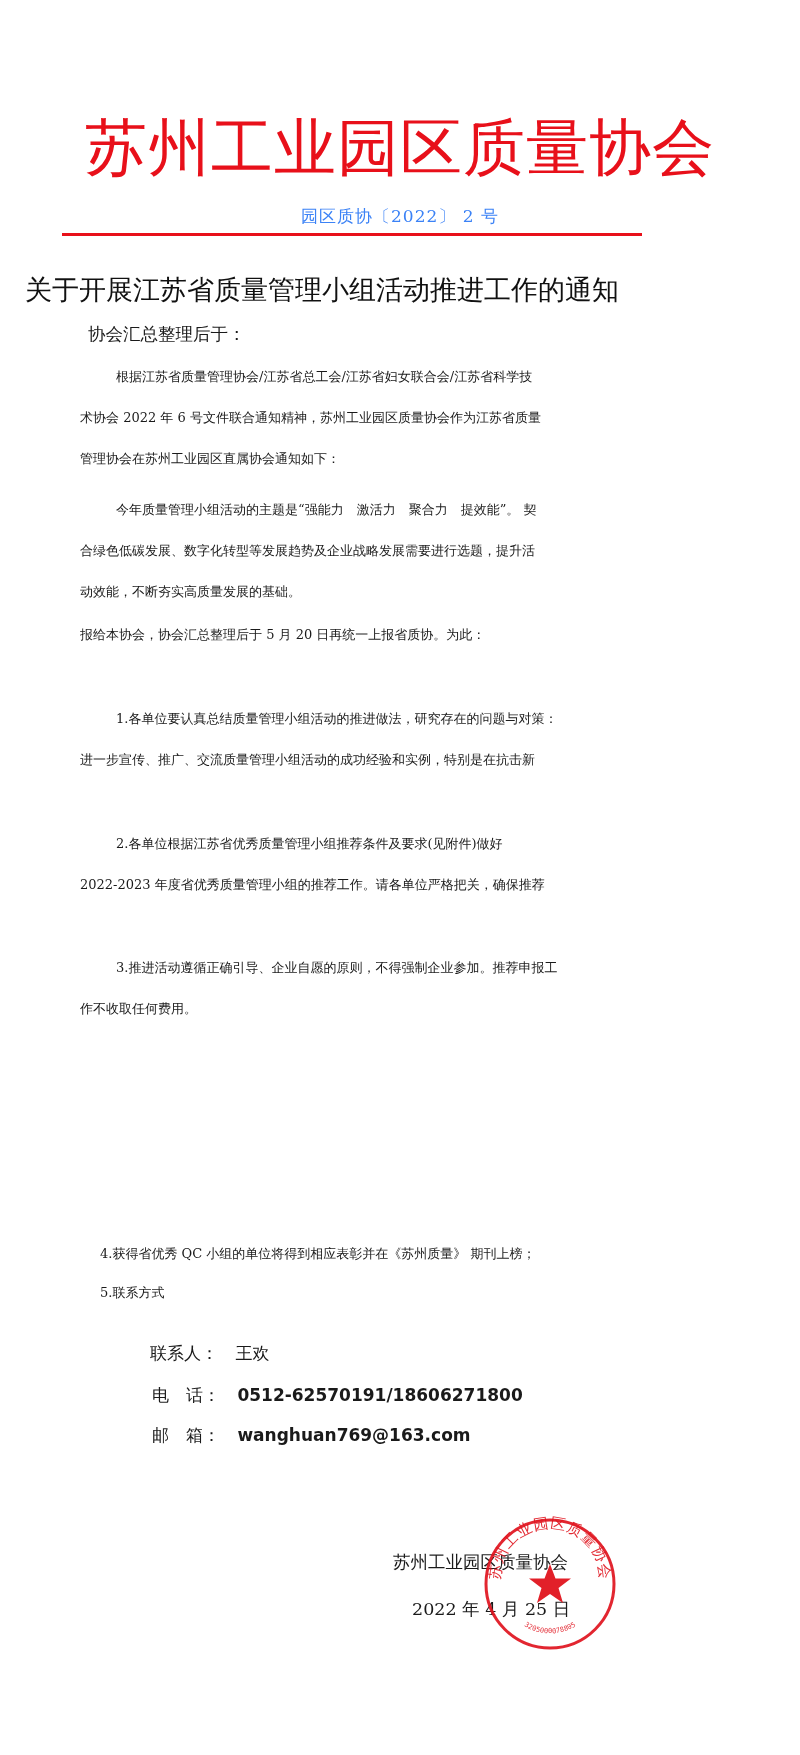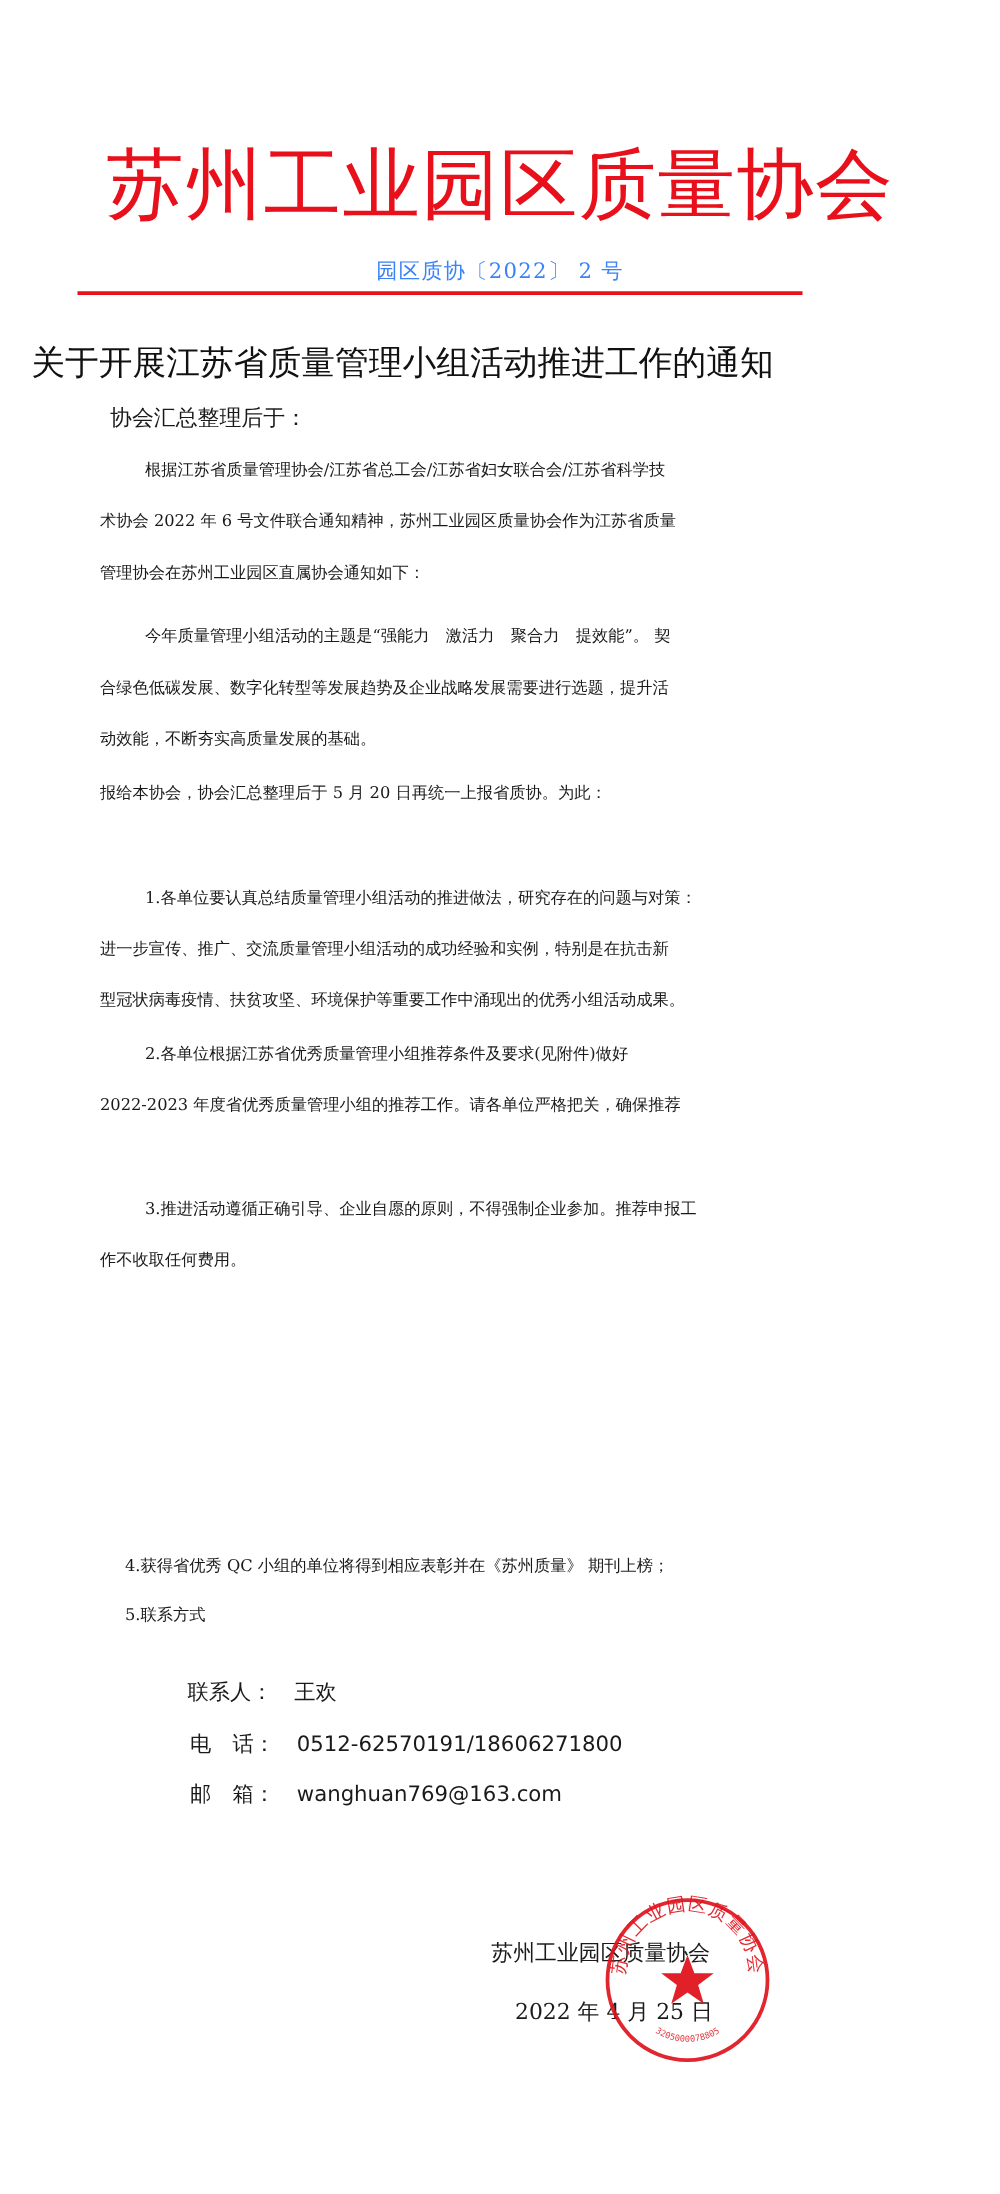--- a/index.html
+++ b/index.html
@@ -15,21 +15,21 @@
   .notice-title { left: 0; width: 644px; top: 272px; text-align: center;
                   font-family: "DejaVu Sans", "Liberation Sans", sans-serif; font-size: 27px;
                   color: #111; letter-spacing: 0px; }
   .para { left: 80px; width: 650px; font-size: 13px; line-height: 41px; color: #1a1a1a;
           text-align: justify; }
   .para .indent { padding-left: 36px; }
   .line { display: block; white-space: nowrap; }
   .salutation { left: 88px; top: 322px; font-size: 17.5px; }
   .contact-row { left: 150px; font-size: 17px; white-space: nowrap; margin-top: 24px; }
   .contact-label { display: inline-block; width: 80px; }
-  .contact-value { font-family: "DejaVu Sans", "Liberation Sans", sans-serif; font-size: 17px; }
+  .contact-value { font-family: "DejaVu Sans", "Liberation Sans", sans-serif; font-size: 17px; font-weight: bold; }
   .sign-org { left: 393px; top: 1550px; font-size: 17.5px; }
   .sign-date { left: 412px; top: 1597px; font-size: 17.5px; }
   .seal { left: 482px; top: 1516px; width: 136px; height: 136px; }
 </style>
 </head>
 <body>
 
 <div class="abs org-title">苏州工业园区质量协会</div>
 <div class="abs doc-number">园区质协〔2022〕 2 号</div>
 <div class="abs red-rule"></div>
@@ -49,21 +49,20 @@
   <span class="line">动效能，不断夯实高质量发展的基础。</span>
 </div>
 
 <div class="abs para" style="top:614px;">
   <span class="line">报给本协会，协会汇总整理后于 5 月 20 日再统一上报省质协。为此：</span>
 </div>
 
 <div class="abs para" style="top:698px;">
   <span class="line indent">1.各单位要认真总结质量管理小组活动的推进做法，研究存在的问题与对策：</span>
   <span class="line">进一步宣传、推广、交流质量管理小组活动的成功经验和实例，特别是在抗击新</span>
-  <span class="line">型冠状病毒疫情、扶贫攻坚、环境保护等重要工作中涌现出的优秀小组活动成果。</span>
 </div>
 
 <div class="abs para" style="top:823px;">
   <span class="line indent">2.各单位根据江苏省优秀质量管理小组推荐条件及要求(见附件)做好</span>
   <span class="line">2022-2023 年度省优秀质量管理小组的推荐工作。请各单位严格把关，确保推荐</span>
 </div>
 
 <div class="abs para" style="top:947px;">
   <span class="line indent">3.推进活动遵循正确引导、企业自愿的原则，不得强制企业参加。推荐申报工</span>
   <span class="line">作不收取任何费用。</span>

